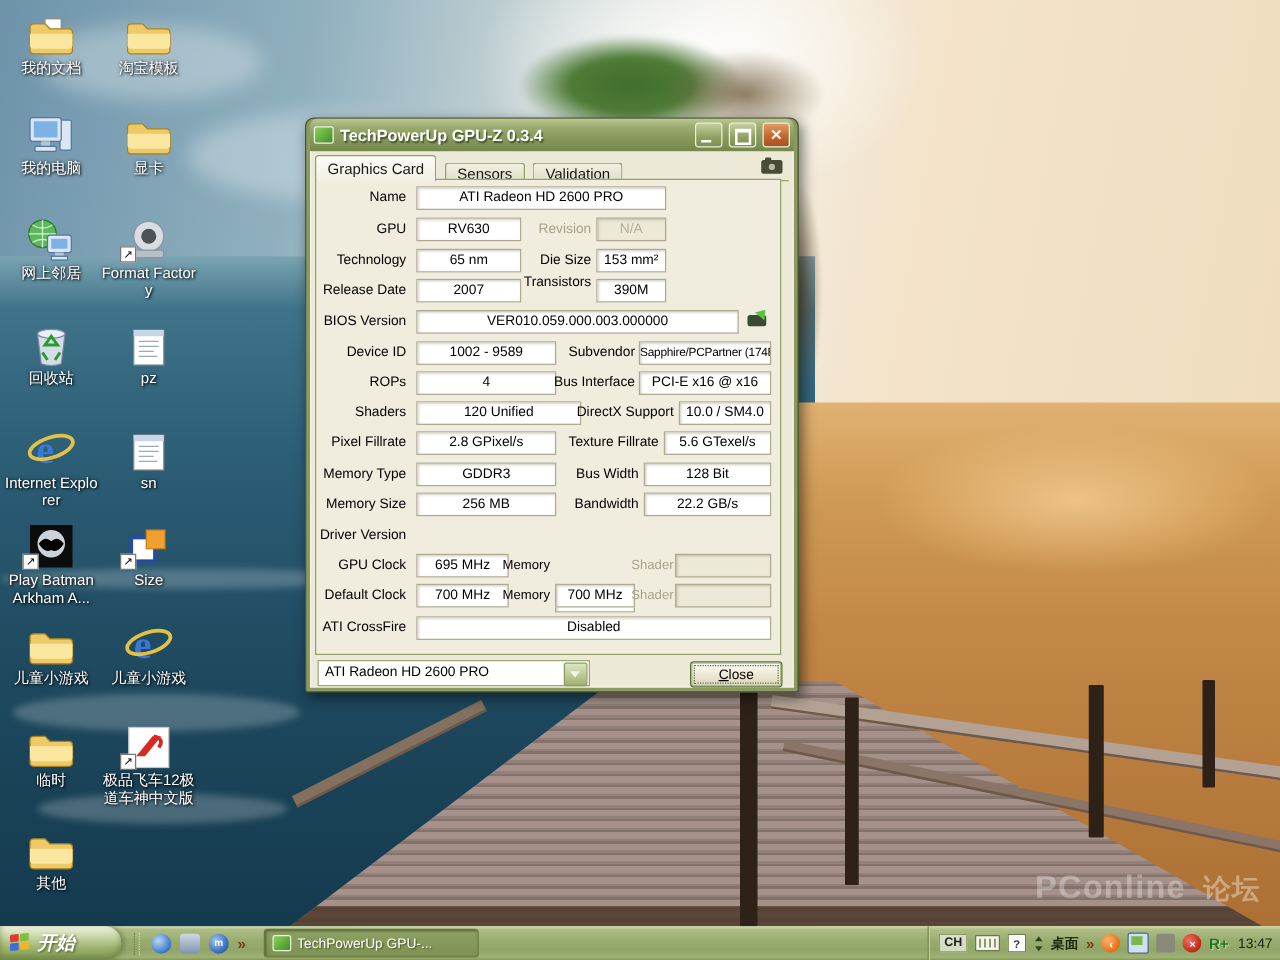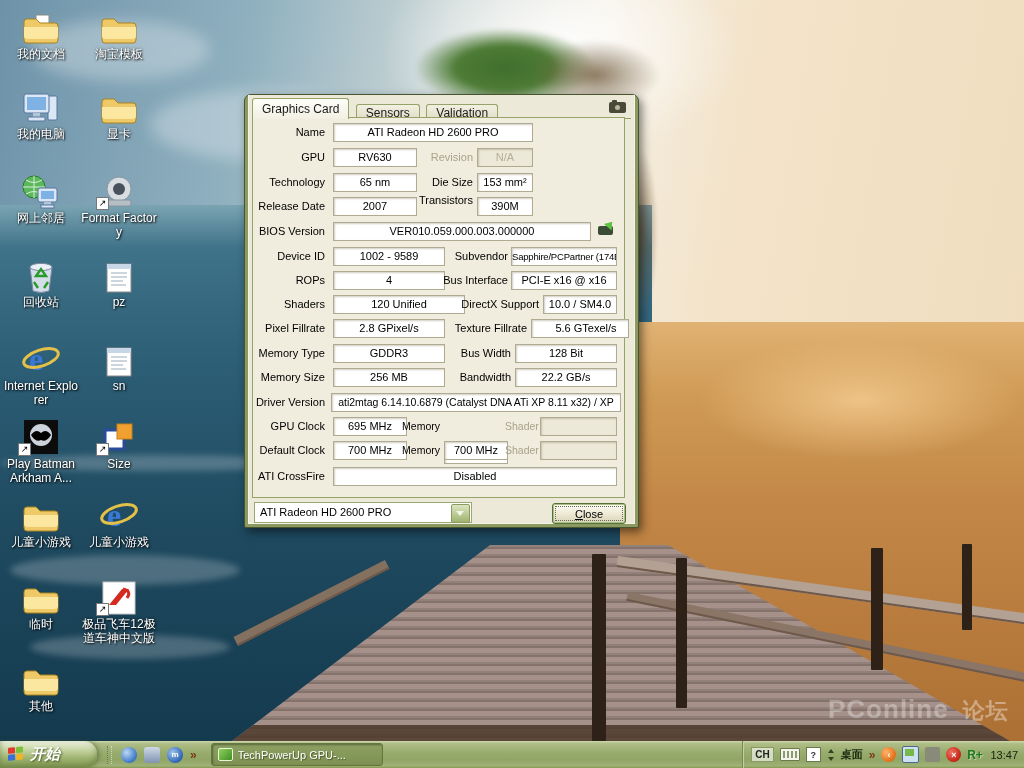--- a/index.html
+++ b/index.html
@@ -362,20 +362,27 @@
         <rect x="2" y="2" width="32" height="32" fill="#fff" stroke="#c8c8c8"></rect>
         <path d="M8 25 L21 9 h7 l-13 16 z" fill="#d42a20"></path>
         <path d="M22 9 q9 2 4 9" stroke="#d42a20" stroke-width="3" fill="none"></path>
       </svg>
     <span class="sc">↗</span>
   </div>
   <div class="lab">极品飞车12极道车神中文版</div>
 </div>
 
 <div class="gpuz">
+  <div class="tbar">
+    <div class="ticon"></div>
+    <div class="ttl">TechPowerUp GPU-Z 0.3.4</div>
+    <div class="wbtn minb"></div>
+    <div class="wbtn maxb"></div>
+    <div class="wbtn close"></div>
+  </div>
   <div class="client">
     <div class="tabstrip">
       <div class="tab active">Graphics Card</div>
       <div class="tab idle">Sensors</div>
       <div class="tab idle">Validation</div>
     </div>
     <div class="cam"></div>
 
     <div class="page">
 
@@ -413,34 +420,33 @@
       <div class="fld" style="top:153px;left:258px;width:104px;">PCI-E x16 @ x16</div>
 
       <div class="lbl" style="top:177px;left:0;width:72px;">Shaders</div>
       <div class="fld" style="top:177px;left:80px;width:130px;">120 Unified</div>
       <div class="lbl" style="top:177px;left:176px;width:110px;">DirectX Support</div>
       <div class="fld" style="top:177px;left:290px;width:72px;">10.0 / SM4.0</div>
 
       <div class="lbl" style="top:201px;left:0;width:72px;">Pixel Fillrate</div>
       <div class="fld" style="top:201px;left:80px;width:110px;">2.8 GPixel/s</div>
       <div class="lbl" style="top:201px;left:164px;width:110px;">Texture Fillrate</div>
-      <div class="fld" style="top:201px;left:278px;width:84px;padding-left:12px;">5.6 GTexel/s</div>
+      <div class="fld" style="top:201px;left:278px;width:84px;">5.6 GTexel/s</div>
 
       <div class="lbl" style="top:226px;left:0;width:72px;">Memory Type</div>
       <div class="fld" style="top:226px;left:80px;width:110px;">GDDR3</div>
       <div class="lbl" style="top:226px;left:148px;width:110px;">Bus Width</div>
       <div class="fld" style="top:226px;left:262px;width:100px;">128 Bit</div>
 
       <div class="lbl" style="top:250px;left:0;width:72px;">Memory Size</div>
       <div class="fld" style="top:250px;left:80px;width:110px;">256 MB</div>
       <div class="lbl" style="top:250px;left:148px;width:110px;">Bandwidth</div>
       <div class="fld" style="top:250px;left:262px;width:100px;">22.2 GB/s</div>
 
       <div class="lbl" style="top:275px;left:0;width:72px;">Driver Version</div>
-      <div class="fld" style="top:275px;left:78px;width:288px;font-size:10.5px;">ati2mtag 6.14.10.6879 (Catalyst DNA ATi XP 8.11 x32) / XP</div>
 
       <div class="lbl" style="top:299px;left:0;width:72px;">GPU Clock</div>
       <div class="fld" style="top:299px;left:80px;width:72px;">695 MHz</div>
       <div class="lbl" style="top:299px;left:146px;width:41px;font-size:10.5px;">Memory</div>
       <div class="fld" style="top:299px;left:191px;width:62px;margin-top:28px;">693 MHz</div>
       <div class="lbl dis" style="top:299px;left:252px;width:31px;font-size:10.5px;">Shader</div>
       <div class="fld dis" style="top:299px;left:287px;width:75px;"></div>
 
       <div class="lbl" style="top:323px;left:0;width:72px;">Default Clock</div>
       <div class="fld" style="top:323px;left:80px;width:72px;">700 MHz</div>

